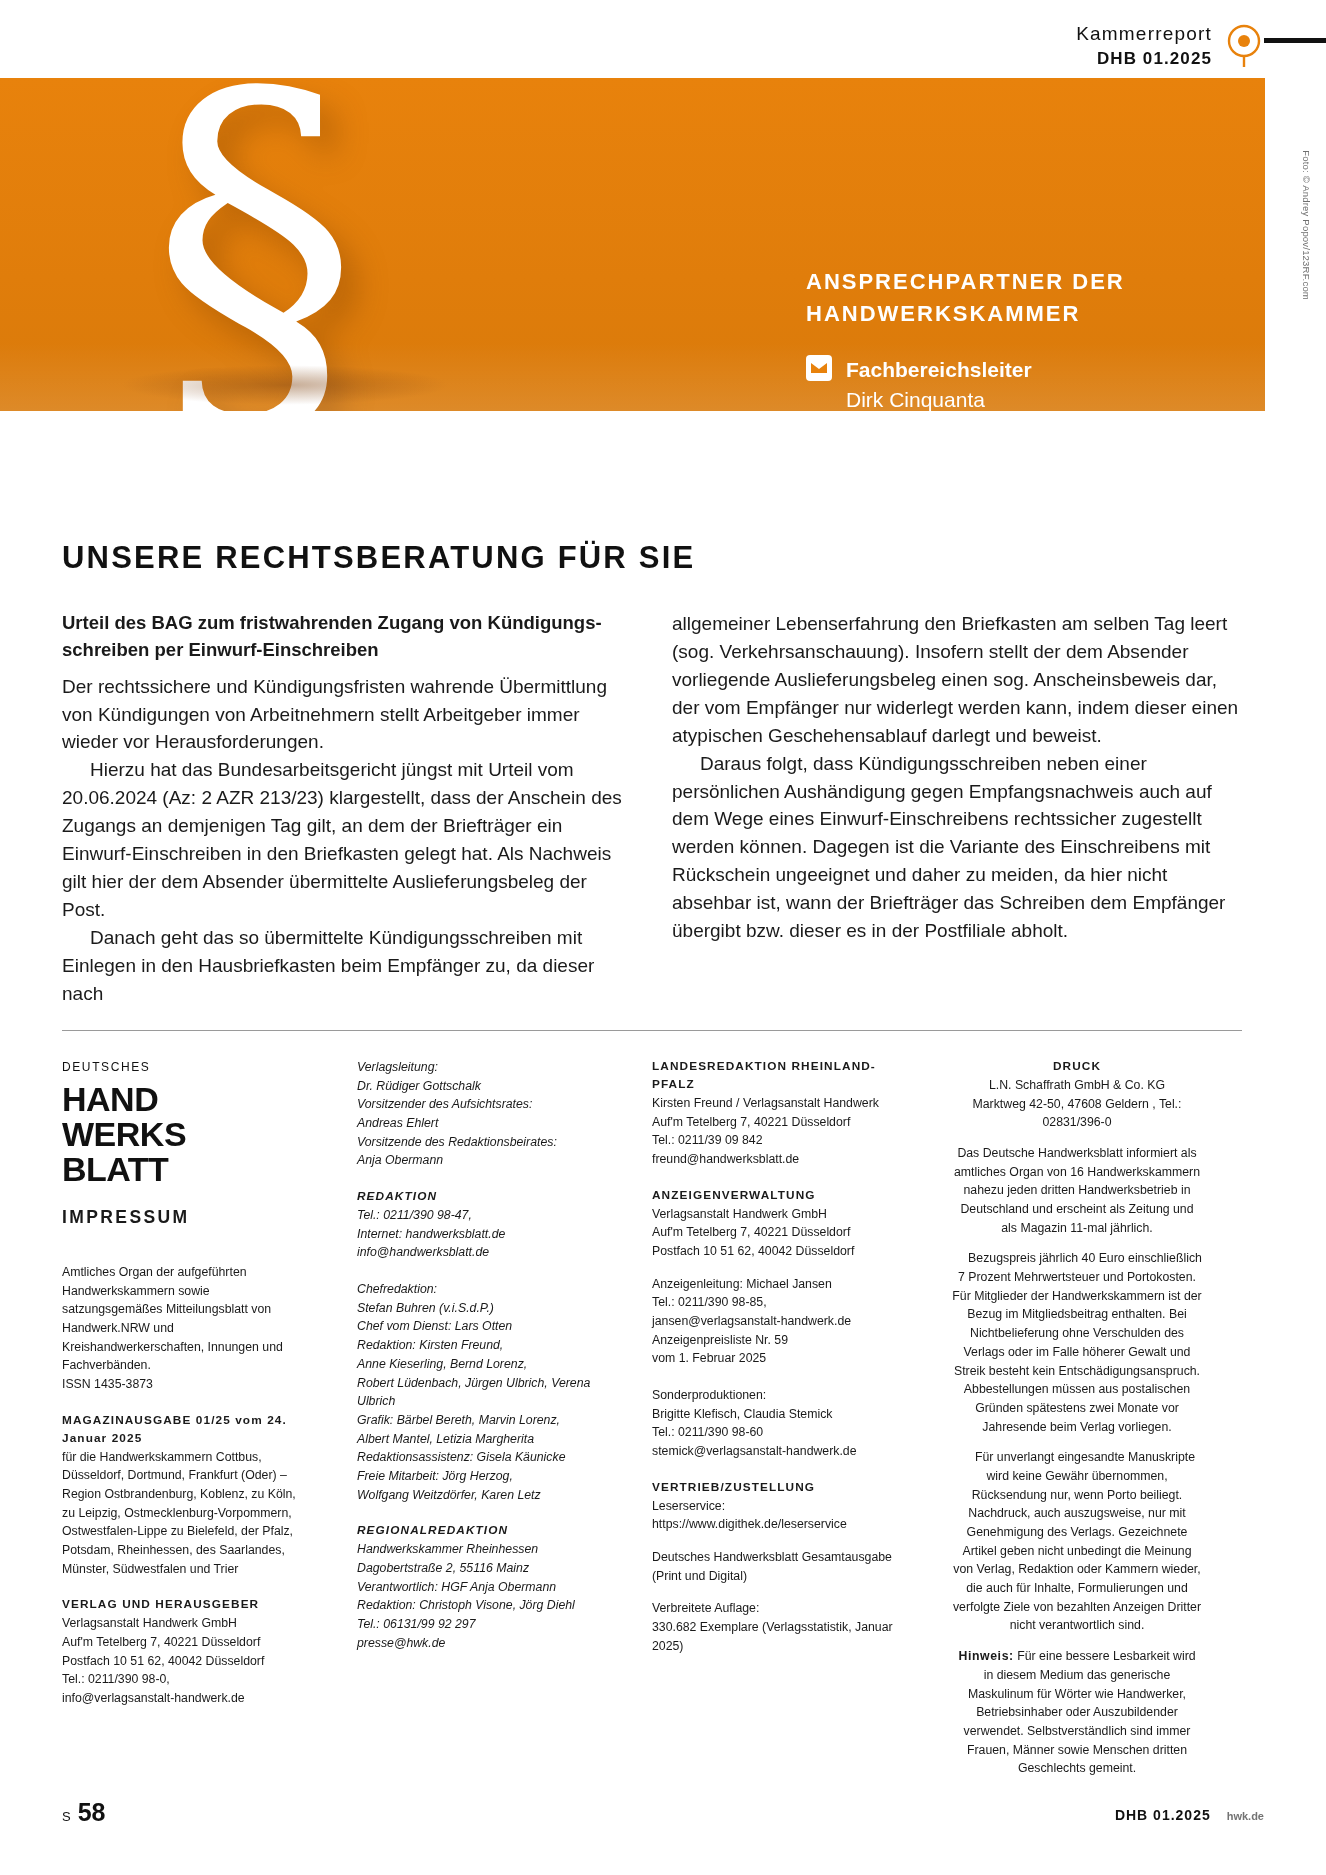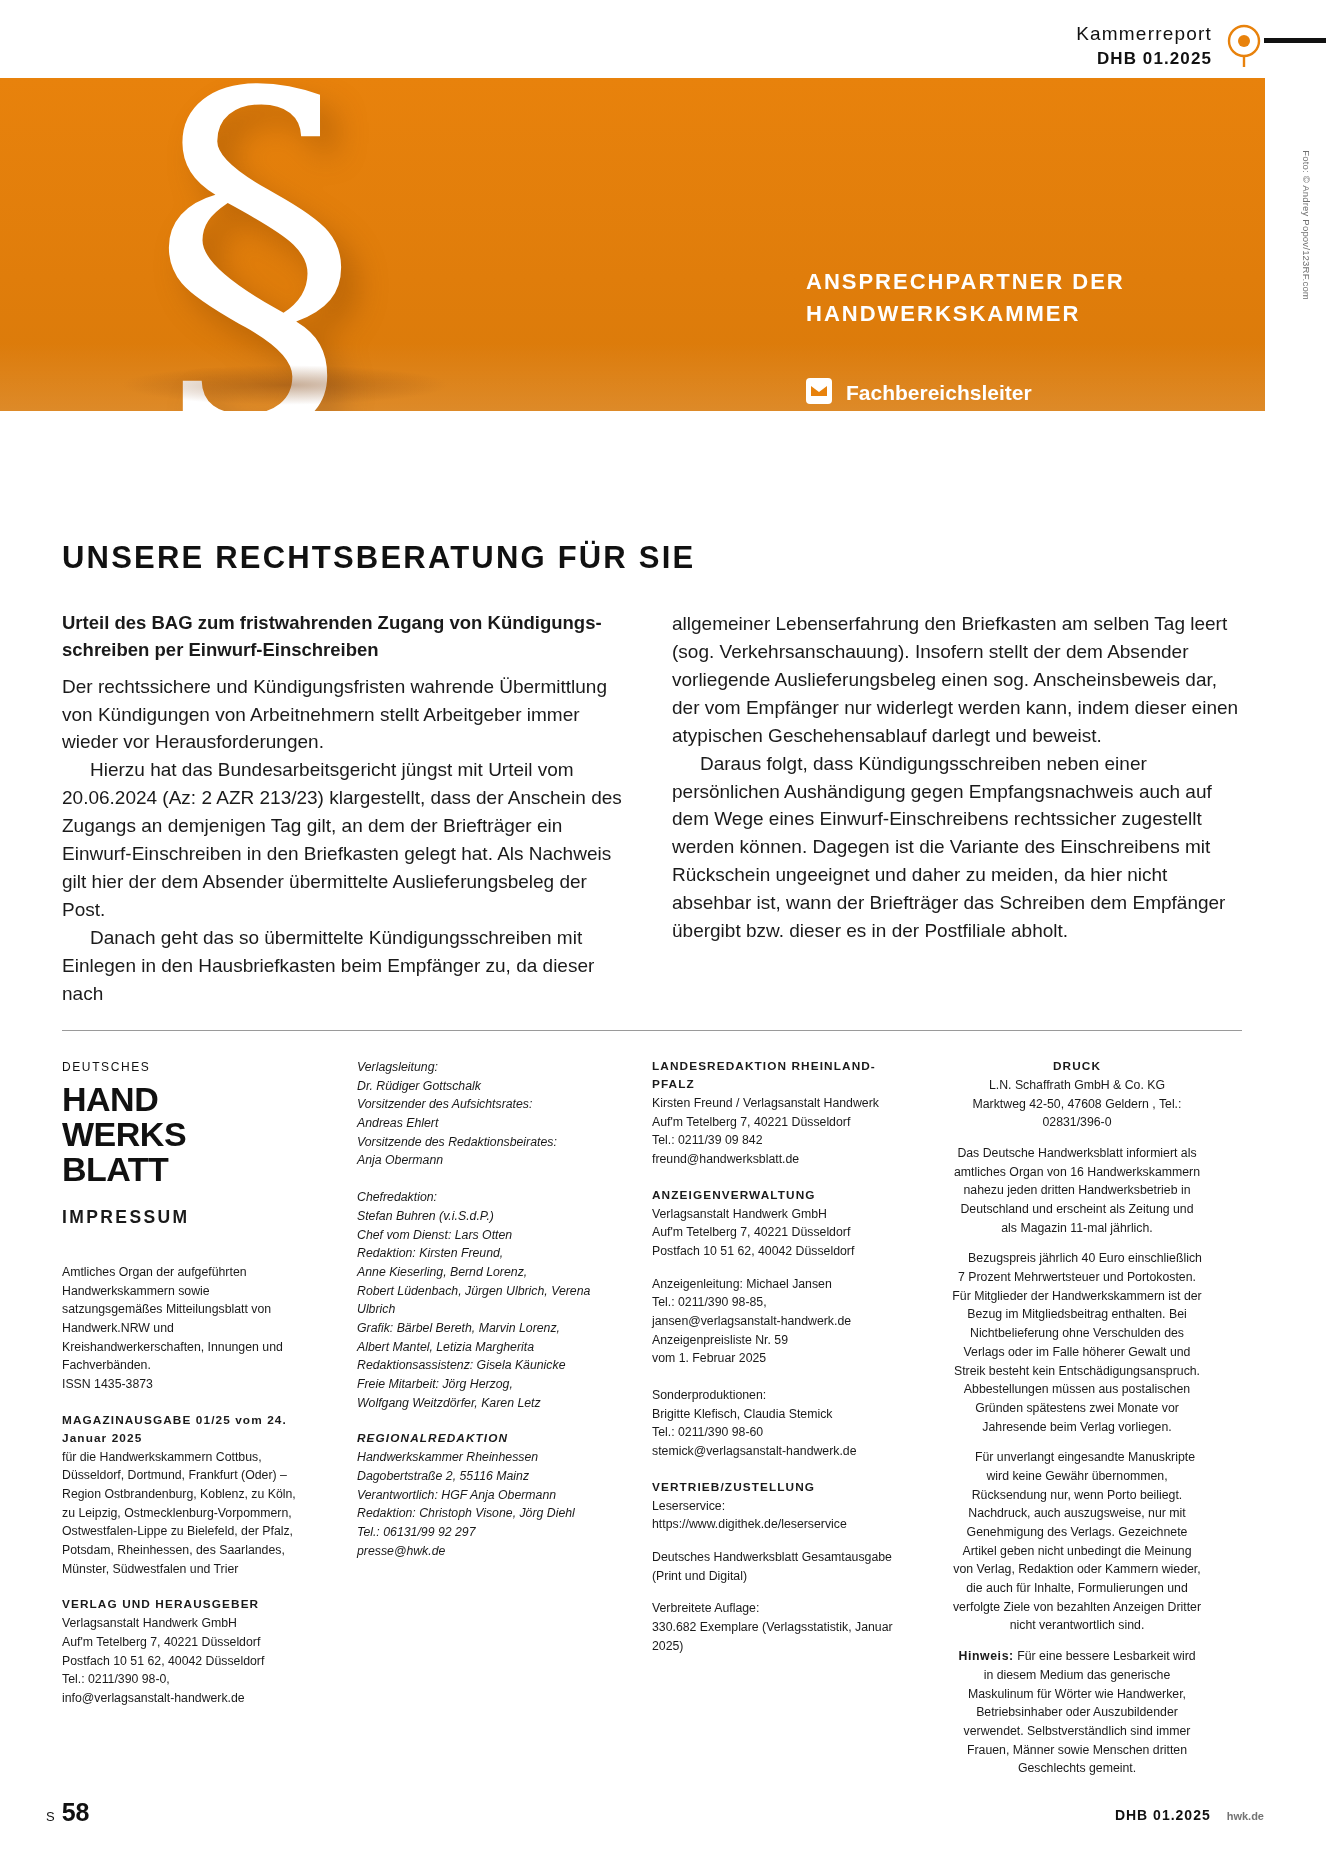--- a/index.html
+++ b/index.html
@@ -65,21 +65,21 @@
   }
 
   .contact {
     position:absolute; left:806px; top:188px; width:420px; color:#fff;
   }
   .contact h2 {
     margin:0; font-size:22px; letter-spacing:2.0px; line-height:1.45;
     font-weight:bold;
   }
   .contact .who {
-    margin-top:48px; display:flex; align-items:flex-start;
+    margin-top:25px; display:flex; align-items:flex-start;
   }
   .contact .bird {
     width:26px; height:26px; background:#fff; border-radius:4px;
     margin-right:14px; flex:0 0 26px;
     display:flex; align-items:center; justify-content:center;
   }
   .contact .lines { font-size:21px; line-height:1.42; }
   .contact .lines .role { font-weight:bold; }
 
   .photo-credit {
@@ -131,21 +131,21 @@
   .block { margin-top:18px; }
   .block.tight { margin-top:14px; }
   .sub-head { font-weight:bold; font-size:12.3px; letter-spacing:0.6px; }
   .sub-head-sc { font-weight:bold; font-size:11.8px; letter-spacing:1.1px; }
   .p { margin:0; }
   .para { margin-top:12px; }
   .para.ind { text-indent:16px; }
 
   
   .footer-left {
-    position:absolute; left:46px; bottom:48px;
+    position:absolute; left:62px; bottom:48px;
     font-size:13px; color:#111;
   }
   .footer-left .s { font-size:13px; letter-spacing:1px; }
   .footer-left .num { font-size:25px; font-weight:bold; margin-left:6px; }
   .footer-right {
     position:absolute; right:62px; bottom:52px;
     font-size:14px; font-weight:bold; letter-spacing:1px; color:#111;
     display:flex; align-items:baseline; gap:16px;
   }
   .footer-right .hwk { color:#737373; font-size:11px; letter-spacing:0px; }
@@ -247,20 +247,26 @@
     </div>
 
     <div class="imp-col c2">
       <p class="p">Verlagsleitung:</p>
       <p class="p">Dr. Rüdiger Gottschalk</p>
       <p class="p">Vorsitzender des Aufsichtsrates:</p>
       <p class="p">Andreas Ehlert</p>
       <p class="p">Vorsitzende des Redaktionsbeirates:</p>
       <p class="p">Anja Obermann</p>
 
+      <div class="block">
+        <div class="sub-head-sc">REDAKTION</div>
+        <p class="p">Tel.: 0211/390 98-47,</p>
+        <p class="p">Internet: handwerksblatt.de</p>
+        <p class="p">info@handwerksblatt.de</p>
+      </div>
 
       <div class="block">
         <p class="p">Chefredaktion:</p>
         <p class="p">Stefan Buhren (v.i.S.d.P.)</p>
         <p class="p">Chef vom Dienst: Lars Otten</p>
         <p class="p">Redaktion: Kirsten Freund,</p>
         <p class="p">Anne Kieserling, Bernd Lorenz,</p>
         <p class="p">Robert Lüdenbach, Jürgen Ulbrich, Verena Ulbrich</p>
         <p class="p">Grafik: Bärbel Bereth, Marvin Lorenz,</p>
         <p class="p">Albert Mantel, Letizia Margherita</p>

